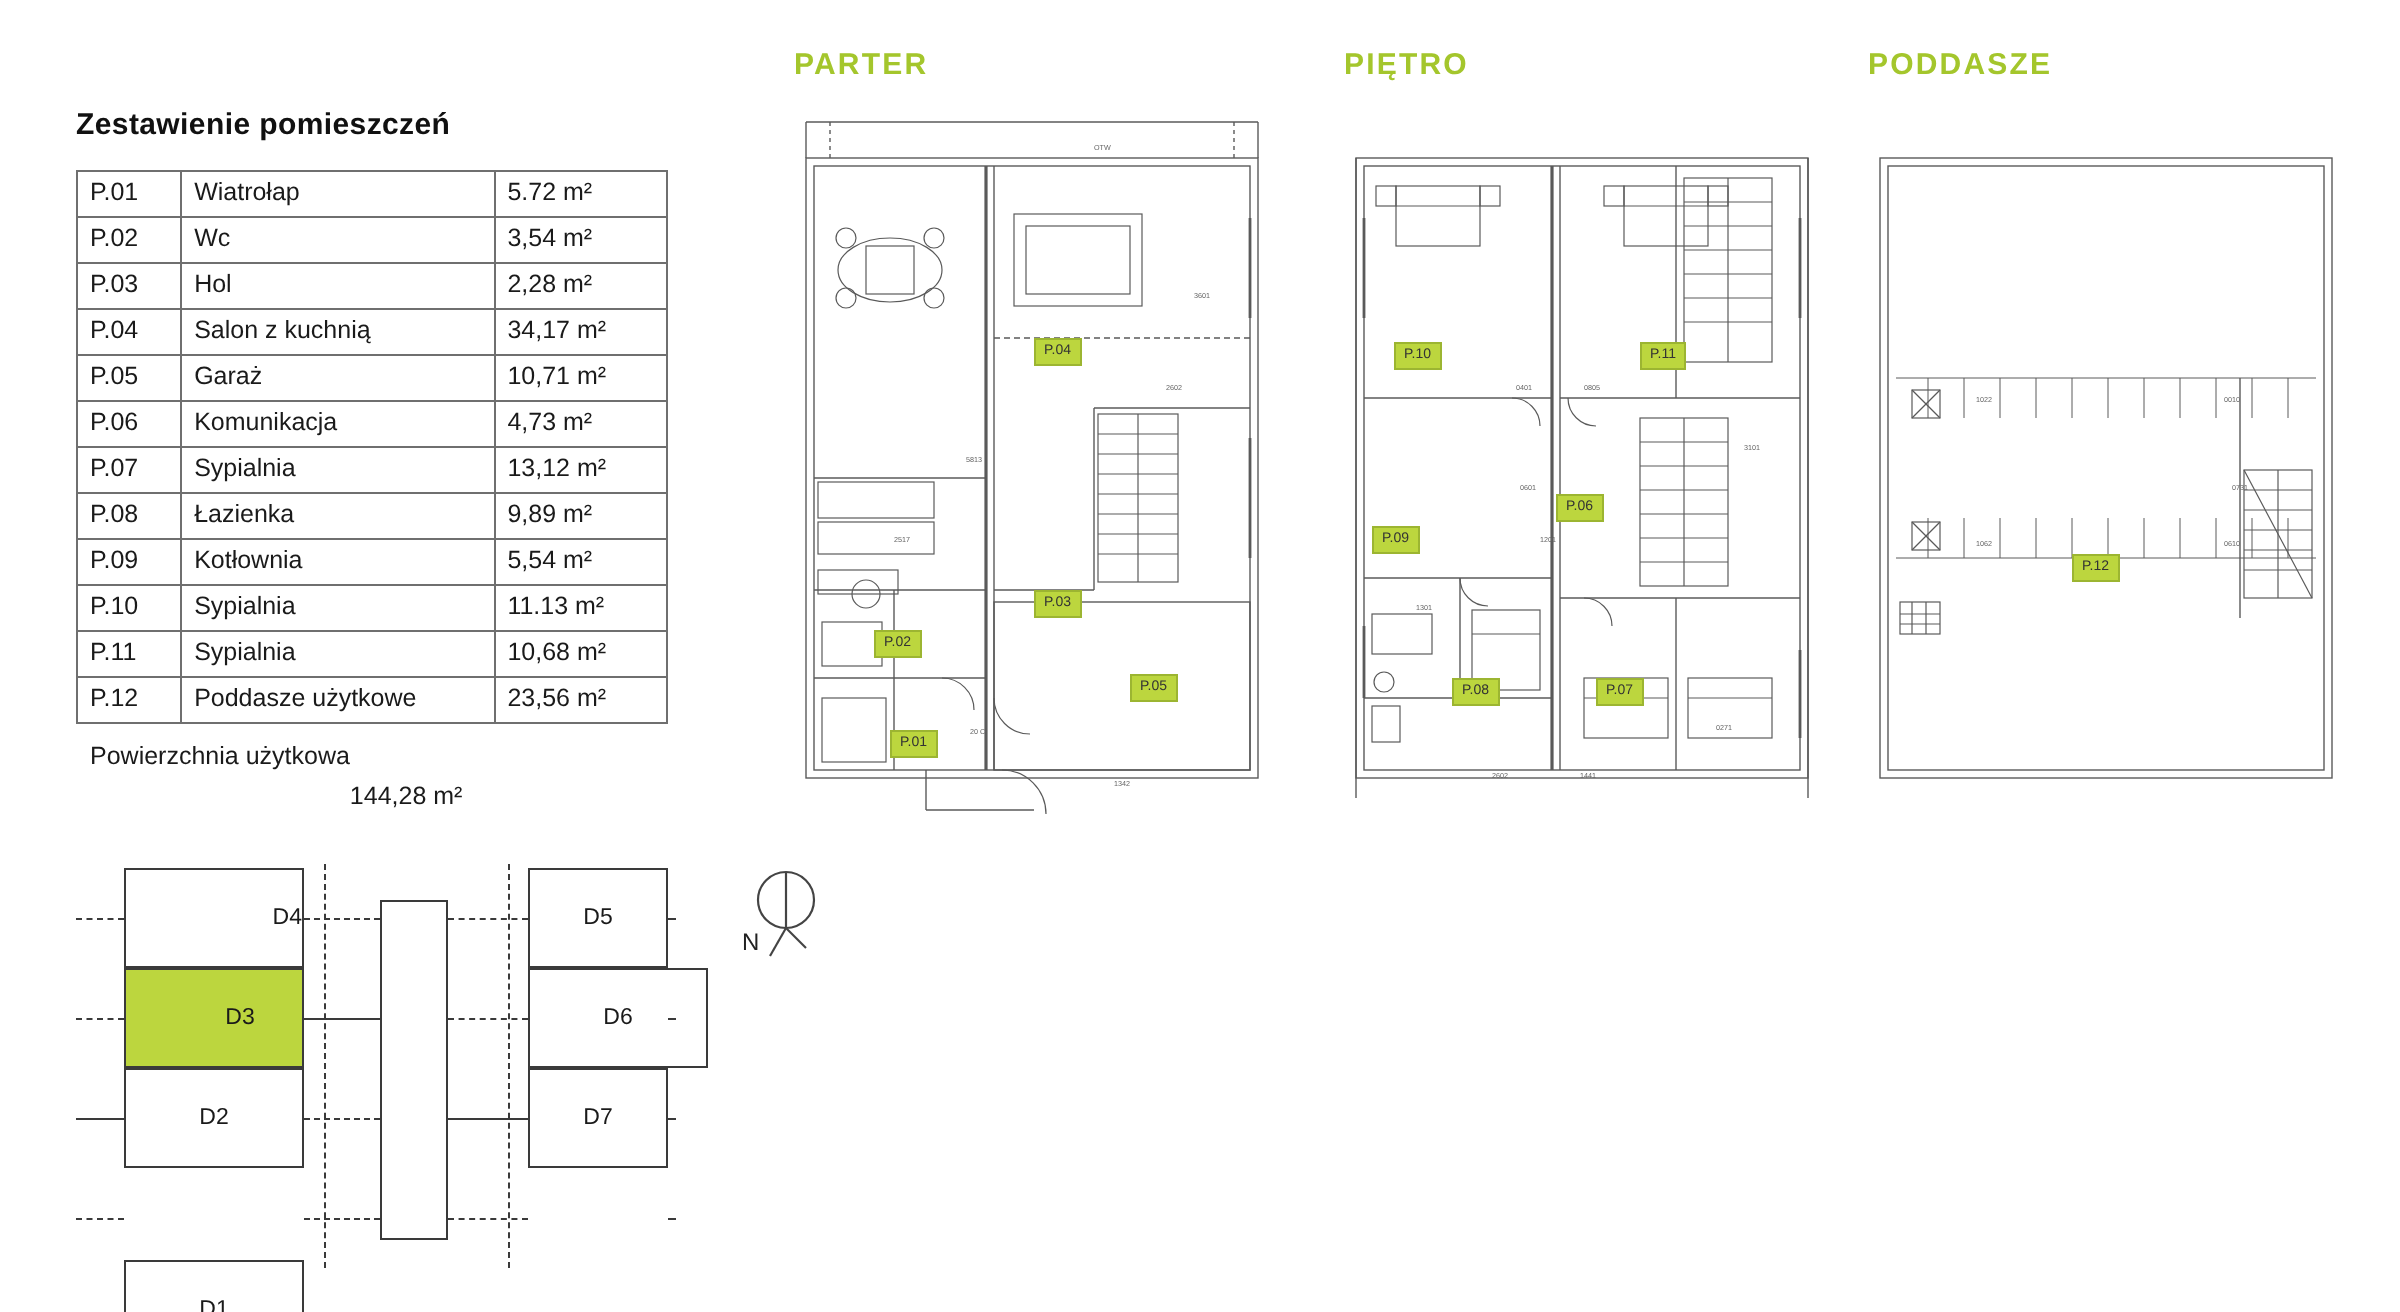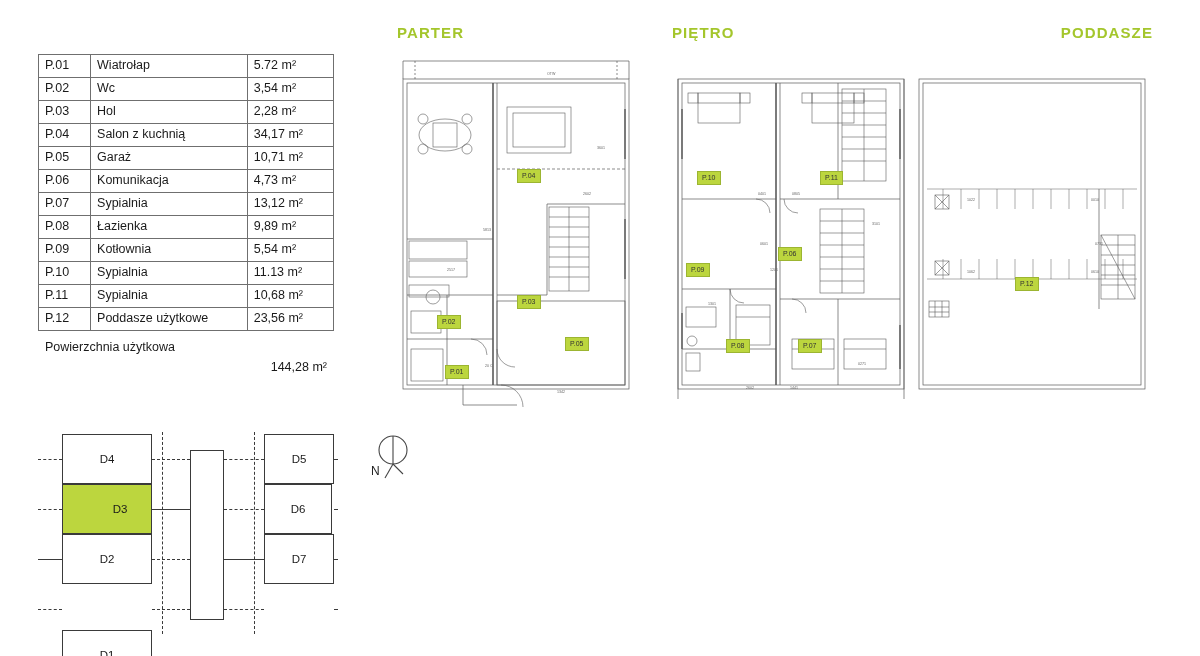--- a/index.html
+++ b/index.html
@@ -40,21 +40,20 @@
     padding: 3px 6px 4px 6px;
     height: 15px;
     line-height: 15px;
     white-space: nowrap;
   }
   td.col-code { width: 42px; }
   td.col-name { width: 150px; }
   td.col-area { width: 78px; }
   #summary {
     display: flex;
-    justify-content: space-between;
     width: 296px;
     box-sizing: border-box;
     padding: 9px 7px 0 7px;
     font-size: 12.5px;
   }
   #summary .sum-value { font-weight: normal; margin-top: 20px; }
 
   
   .plan-col {
     position: absolute;
@@ -63,21 +62,21 @@
   }
   .plan-title {
     font-size: 15px;
     font-weight: bold;
     color: #a4c62c;
     letter-spacing: 1.1px;
     margin-bottom: 8px;
   }
   #plan-parter { left: 380px; }
   #plan-pietro { left: 655px; }
-  #plan-poddasze { left: 896px; text-align: right; }
+  #plan-poddasze { left: 917px; }
 
   .plan-frame {
     position: relative;
     background: #fff;
   }
 
   
   .tag {
     position: absolute;
     background: #bcd63e;
@@ -145,20 +144,21 @@
   .solidline {
     position: absolute;
     border-top: 1px solid #3a3a3a;
     height: 0;
   }
 </style>
 </head>
 <body>
 
 <div id="schedule">
+  <div id="schedule-title">Zestawienie pomieszczeń</div>
   <table class="rooms">
     <tbody>
       <tr>
         <td class="col-code">P.01</td>
         <td class="col-name">Wiatrołap</td>
         <td class="col-area">5.72 m²</td>
       </tr>
       <tr>
         <td class="col-code">P.02</td>
         <td class="col-name">Wc</td>
@@ -485,39 +485,39 @@
     <circle cx="24" cy="20" r="14" fill="none" stroke="#444" stroke-width="1.1"></circle>
     <line x1="24" y1="6" x2="24" y2="34" stroke="#444" stroke-width="1.1"></line>
     <line x1="24" y1="34" x2="16" y2="48" stroke="#444" stroke-width="1.1"></line>
     <line x1="24" y1="34" x2="34" y2="44" stroke="#444" stroke-width="1.1"></line>
   </svg>
   <span class="letter">N</span>
 </div>
 
 <div id="sitemap">
 
-  <div class="unit" style="left:24px; top:2px; width:90px; height:50px;">
+  <div class="unit" style="left:24px; top:2px; width:90px; height:50px;justify-content:flex-end;">
     <span>D4</span>
   </div>
   <div class="unit highlight" style="left:24px; top:52px; width:90px; height:50px;">
     <span>D3</span>
   </div>
   <div class="unit" style="left:24px; top:102px; width:90px; height:50px;">
     <span>D2</span>
   </div>
   <div class="unit" style="left:24px; top:152px; width:90px; height:50px;margin-top:46px;">
     <span>D1</span>
   </div>
 
   <div class="corridor" style="left:152px; top:18px; width:34px; height:170px;"></div>
 
   <div class="unit" style="left:226px; top:2px; width:70px; height:50px;">
     <span>D5</span>
   </div>
-  <div class="unit" style="left:226px; top:52px; width:68px; height:50px;">
+  <div class="unit" style="left:226px; top:52px; width:90px; height:50px;">
     <span>D6</span>
   </div>
   <div class="unit" style="left:226px; top:102px; width:70px; height:50px;">
     <span>D7</span>
   </div>
 
   <div class="dashline" style="left:0px; top:27px; width:24px;"></div>
   <div class="dashline" style="left:0px; top:77px; width:24px;"></div>
   <div class="solidline" style="left:0px; top:127px; width:24px;"></div>
   <div class="dashline" style="left:0px; top:177px; width:24px;"></div>

